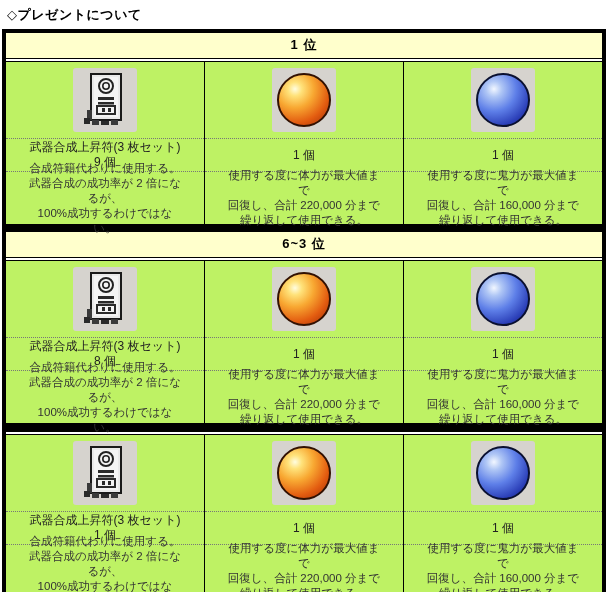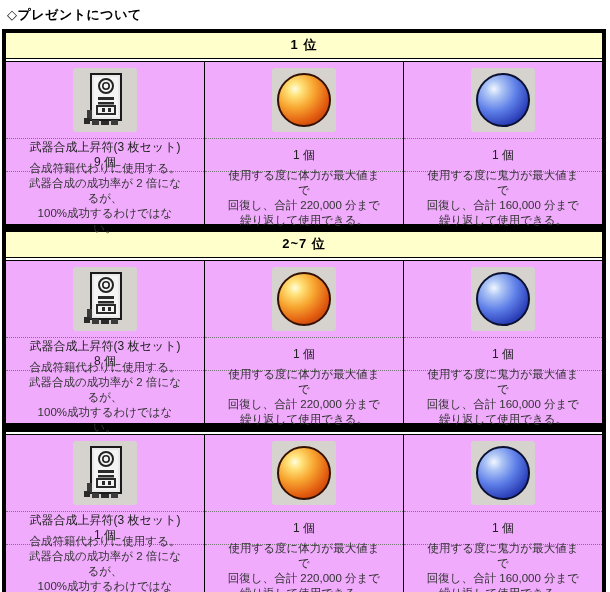--- a/index.html
+++ b/index.html
@@ -7,21 +7,21 @@
     width:610px;height:592px;
     font-family:"Liberation Sans","DejaVu Sans",sans-serif;
     color:#111;
     overflow:hidden;
   }
   .page-title{
     font-size:13px;font-weight:bold;color:#000;
     padding:6px 16px 5px 7px;letter-spacing:0.5px;
   }
   .wrap{width:604px;margin-left:2px;}
-  .section{border:4px solid #000;margin-bottom:0;background:#f0abfc;}
+  .section{border:4px solid #000;margin-bottom:0;background:#bef264;}
   .section + .section{border-top-width:4px;}
   .section-header{
     background:#FFFFCC;
     text-align:center;
     font-size:13px;font-weight:bold;color:#000;
     padding:3px 0 4px 0;
     letter-spacing:1px;
   }
   .hdr-sep{height:2px;background:#fff;border-top:1px solid #000;border-bottom:1px solid #000;}
   .section-body{display:flex;flex-direction:row;}
@@ -128,21 +128,21 @@
         </div>
         <div class="desc-area">使用する度に鬼力が最大値まで
 回復し、合計 160,000 分まで
 繰り返して使用できる。</div>
       </div>
 
     </div>
   </div>
 
   <div class="section">
-    <div class="section-header">2~7 位</div>
+    <div class="section-header">6~3 位</div>
     <div class="hdr-sep"></div>
     <div class="section-body">
 
       <div class="cell">
         <div class="icon-area">
           <span>
             <svg width="64" height="64" viewBox="0 0 64 64">
               <rect x="0" y="0" width="64" height="64" rx="3" fill="#D6D3CE"></rect>
               <rect x="17" y="5" width="32" height="48" fill="#1a1a1a"></rect>
               <rect x="19" y="7" width="28" height="44" fill="#E9E9E9"></rect>

